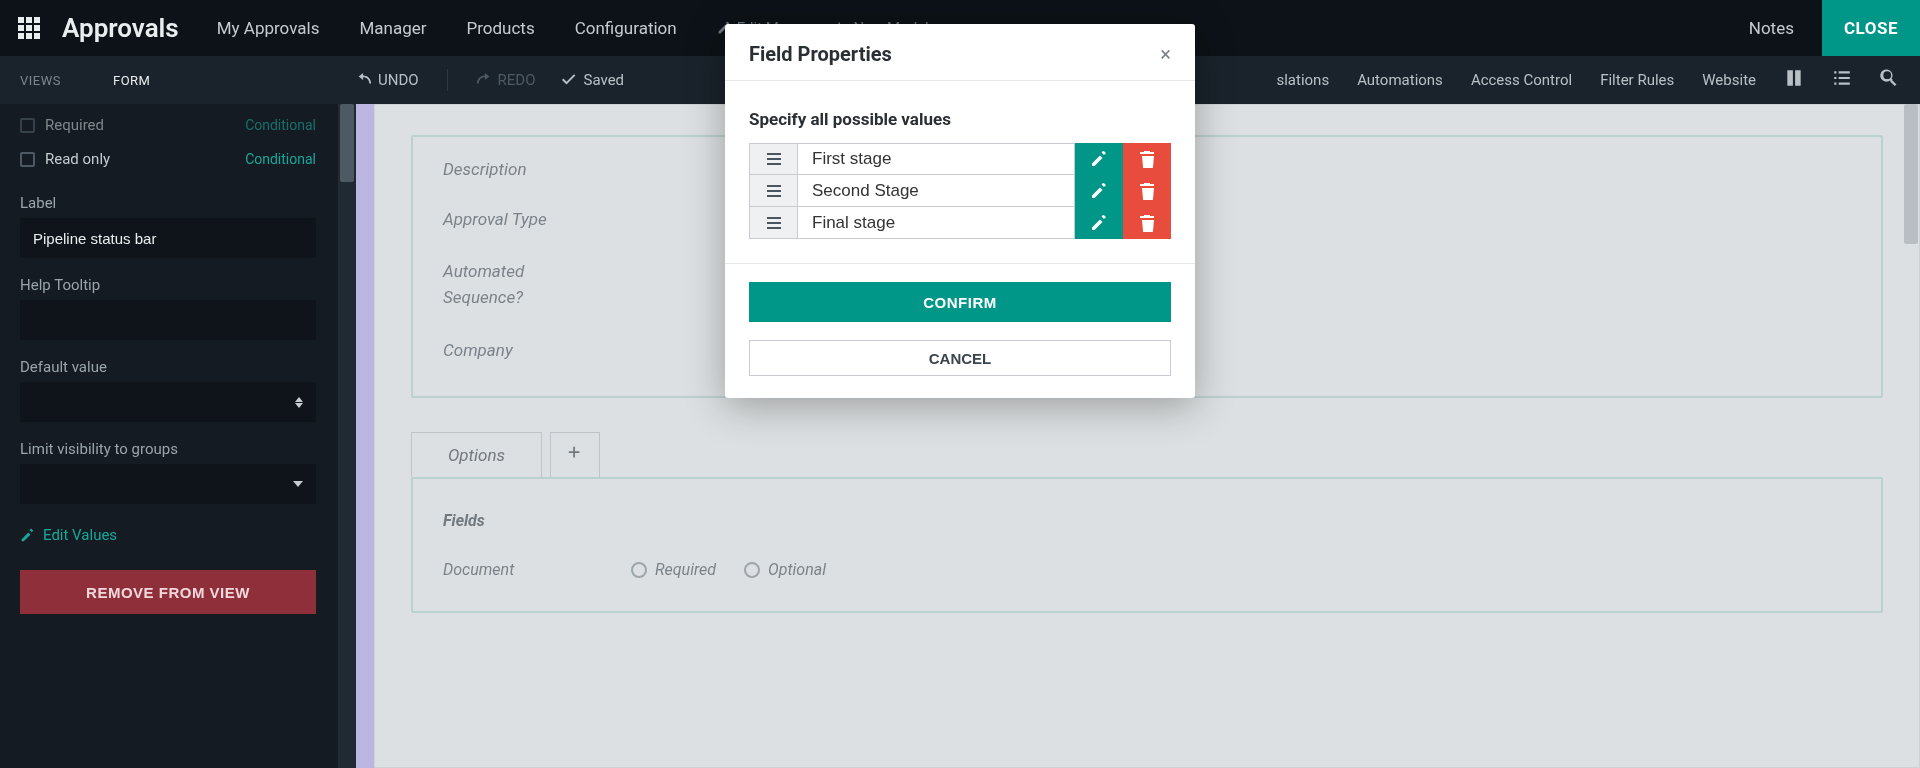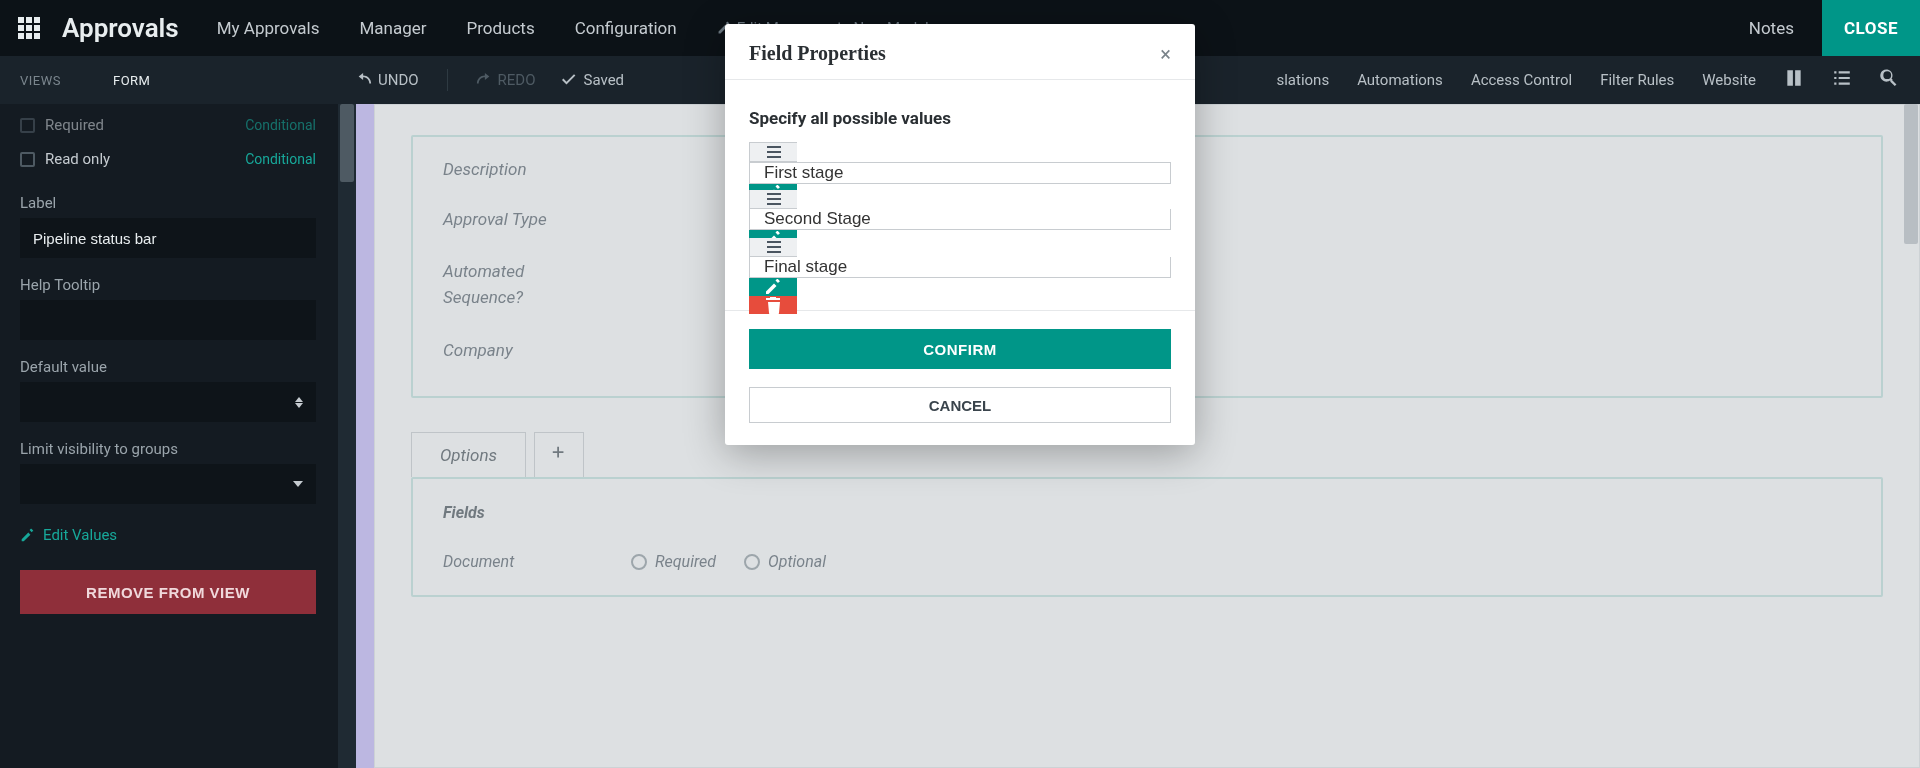--- a/index.html
+++ b/index.html
@@ -71,39 +71,39 @@
   .sb-remove{ width:100%; height:44px; background:#8f2f3a; color:#f0d8db; font-size:15px; font-weight:700; letter-spacing:0.5px; border:none; margin-top:26px; cursor:pointer;}
 
   
   .canvas { flex:1; background:#c4b5fd; position:relative; overflow:hidden;font-style:italic;}
   .canvas-inner{ margin:0 0 0 18px; background:#fff; height:100%; border:1px solid #e2e5e8; padding:24px 36px; position:relative;}
   .canvas-scroll{ position:absolute; right:0; top:0; width:18px; height:100%; }
   .canvas-scroll .thumb{ position:absolute; left:2px; right:2px; top:0; height:140px; background:#bcc2c7; border-radius:2px;}
   .card1{ border:2px solid #bfe4de; border-radius:2px; padding:22px 30px 30px 30px; margin-top:6px; position:relative;}
   .field-label{ color:#4a5560; font-size:17px; margin-bottom:30px;}
   .tabstrip{ display:flex; gap:8px; margin-top:34px;}
-  .tab{ border:1px solid #c8ccd0; border-bottom:none; background:#fff; padding:12px 28px; font-size:17px; color:#3a444c;}
+  .tab{ border:1px solid #c8ccd0; border-bottom:none; background:#fff; padding:12px 36px; font-size:17px; color:#3a444c;}
   .tab.plus{ padding:12px 16px;}
   .tab.plus svg{width:16px;height:16px;fill:#3a444c;}
-  .card2{ border:2px solid #bfe4de; border-radius:2px; padding:24px 30px; margin-top:0;}
+  .card2{ border:2px solid #bfe4de; border-radius:2px; padding:32px 30px; margin-top:0;}
   .card2 h4{ font-size:16px; font-weight:700; color:#3a444c; margin-bottom:30px;}
   .radio-row{ display:flex; align-items:center; gap:28px; color:#4a5560; font-size:16px;}
   .radio-row .rlabel{ width:160px;}
   .radio{ display:flex; align-items:center; gap:8px;}
   .radio-dot{ width:16px; height:16px; border:2px solid #8b959c; border-radius:50%;}
 
   
   .overlay{ position:fixed; inset:0; z-index:20; display:flex; align-items:flex-start; justify-content:center; padding-top:24px;}
   .modal{ width:470px; background:#fff; border-radius:3px; box-shadow:0 8px 40px rgba(0,0,0,.3); overflow:hidden;}
   .modal-head{ padding:18px 24px 14px 24px; display:flex; align-items:center; justify-content:space-between; border-bottom:1px solid #e6e8ea;}
-  .modal-head h3{ font-size:20px; font-weight:700; color:#2a2f33;font-family:Liberation Serif, serif;}
+  .modal-head h3{ font-size:20px; font-weight:700; color:#2a2f33;}
   .modal-head .x{ font-size:20px; color:#7a838a; cursor:pointer; line-height:1;}
   .modal-body{ padding:28px 24px 24px 24px; border-bottom:1px solid #e6e8ea;}
   .modal-body h4{ font-size:17px; font-weight:700; color:#2a2f33; margin-bottom:14px;}
-  .val-row{ display:flex; height:48px;flex-direction:column;}
+  .val-row{ display:flex; height:32px;}
   .val-handle{ width:48px; border:1px solid var(--border-light); background:#eef0f2; display:flex; align-items:center; justify-content:center; border-right:none;}
   .val-handle svg{width:18px;height:18px;fill:#4a5560;}
   .val-input{ flex:1; border:1px solid var(--border-light); padding:0 14px; font-size:17px; color:#333; outline:none;}
   .val-input::placeholder{color:#8b959c;}
   .val-btn{ width:48px; display:flex; align-items:center; justify-content:center; cursor:pointer;}
   .val-btn svg{width:18px;height:18px;fill:#fff;}
   .val-btn.teal{ background:var(--teal);}
   .val-btn.red{ background:var(--red);}
   .val-row + .val-row .val-handle,
   .val-row + .val-row .val-input{ border-top:none;}

